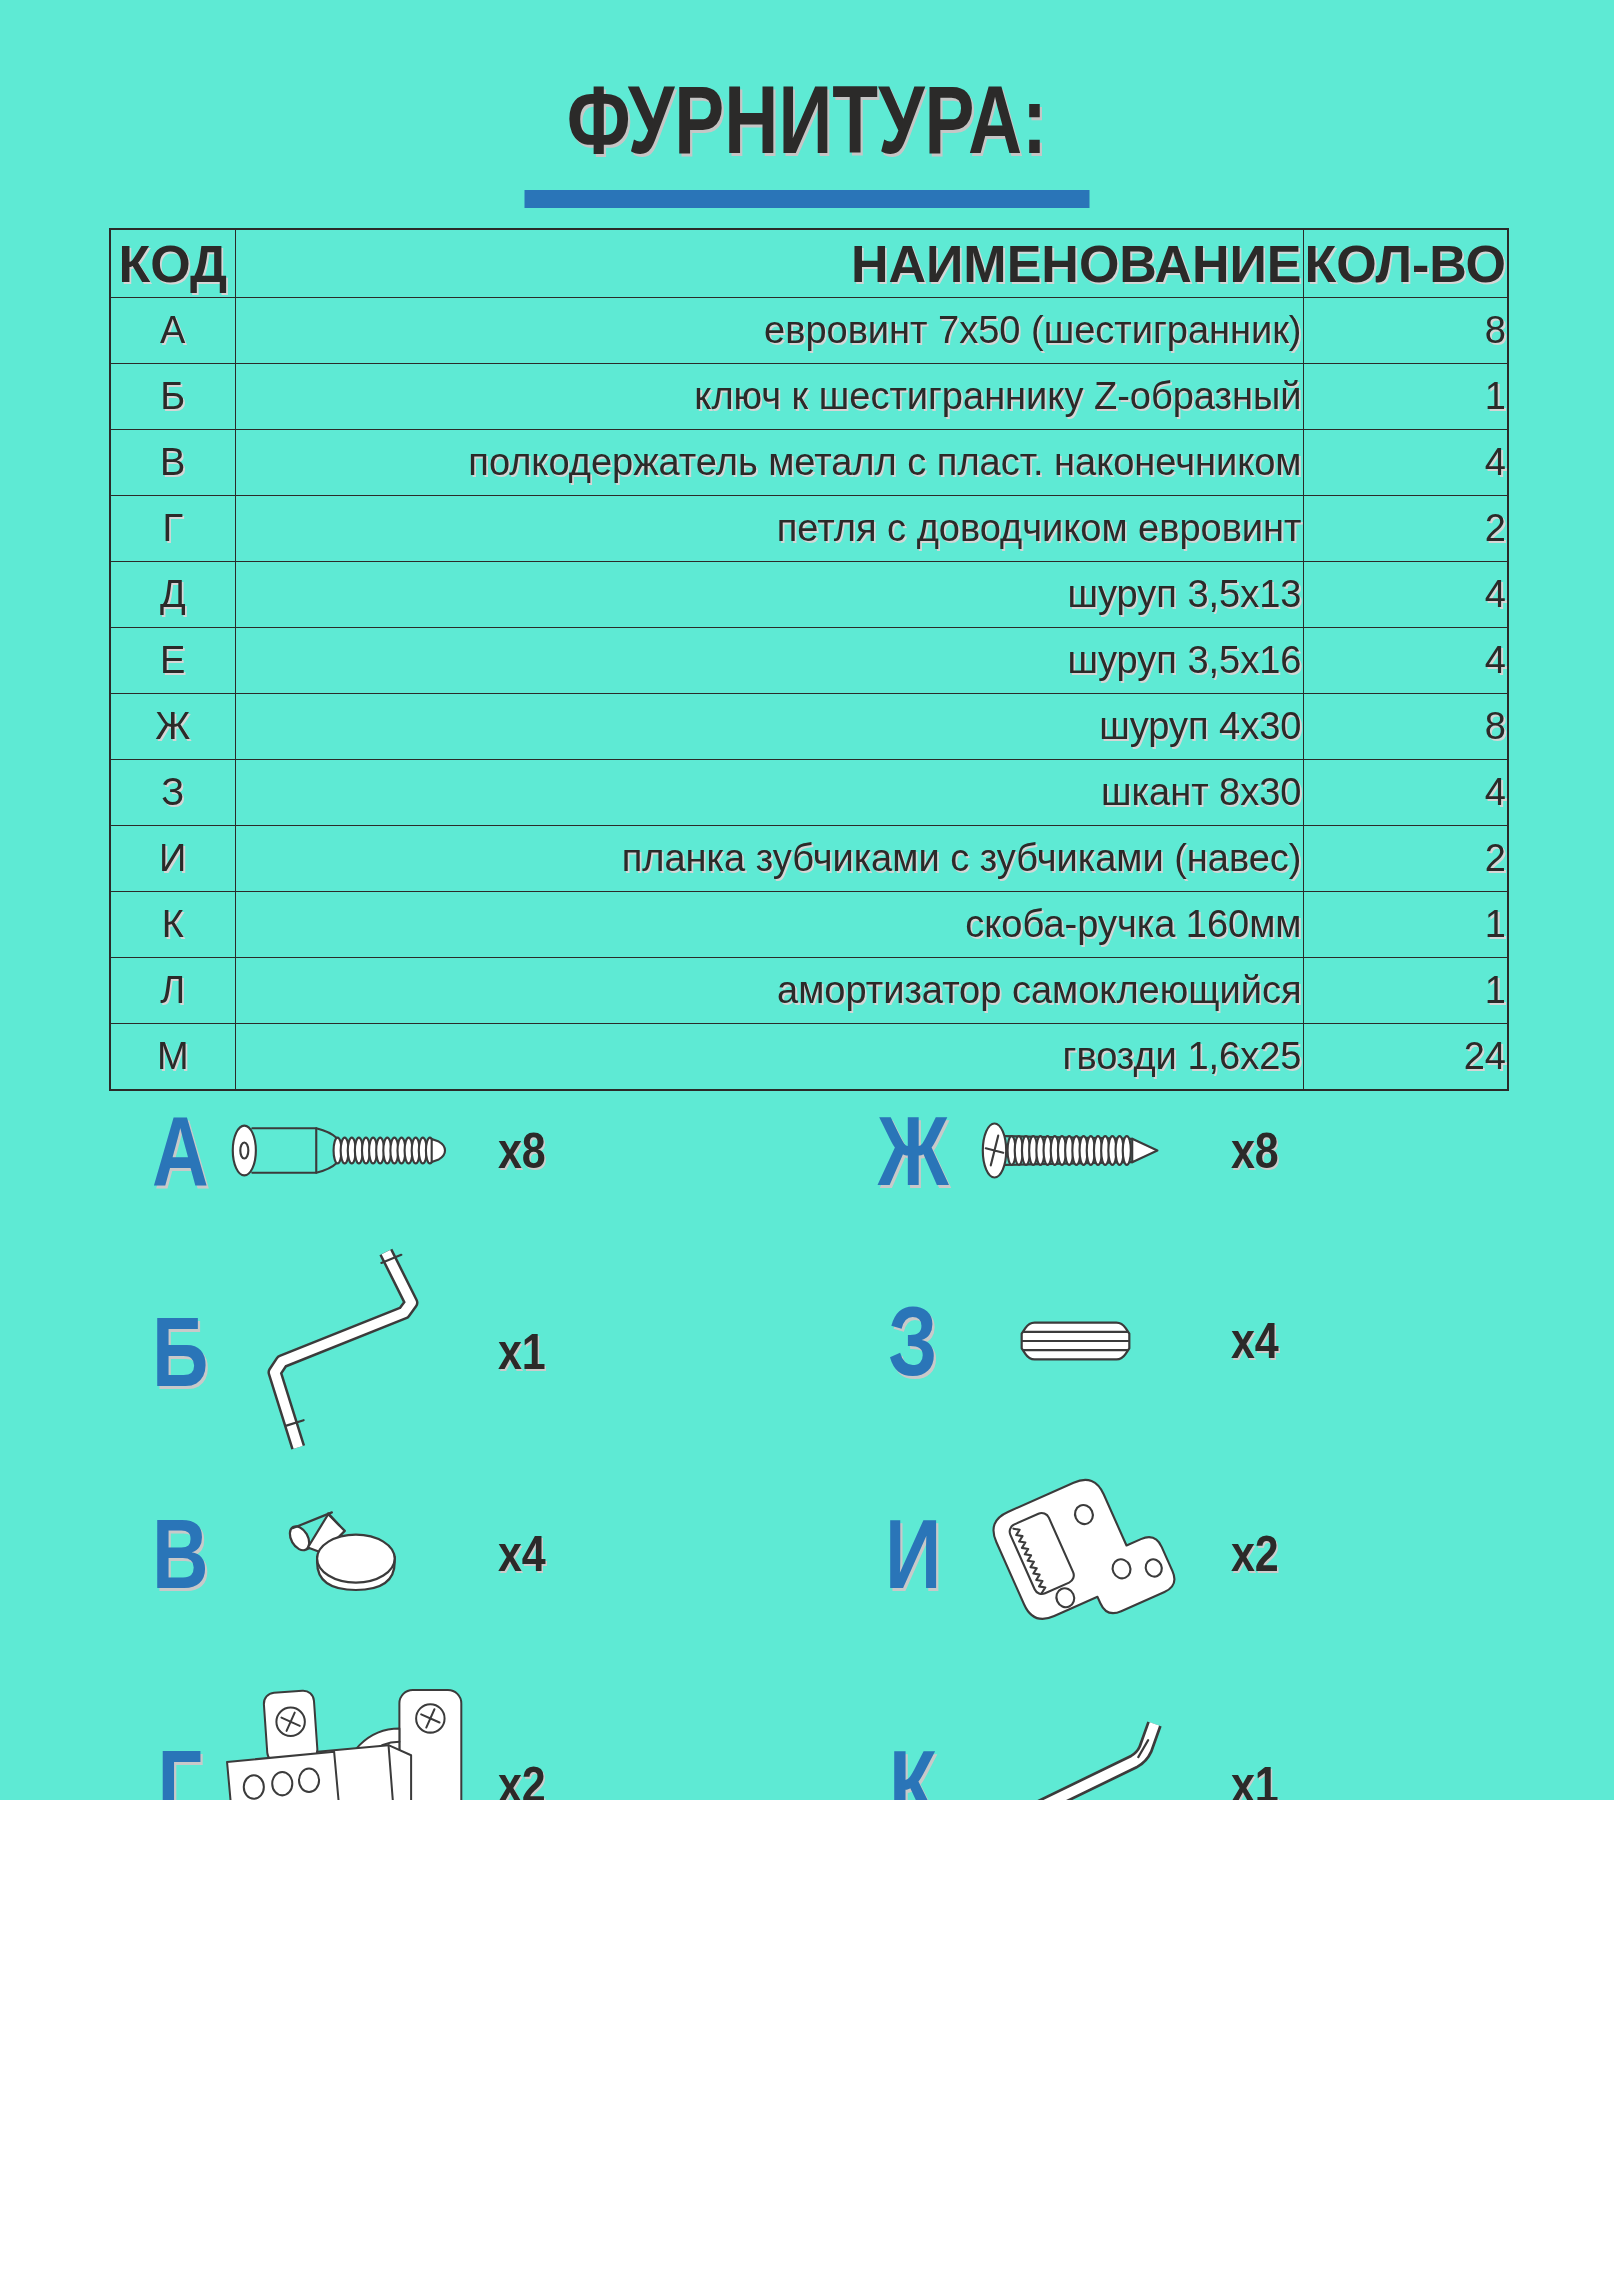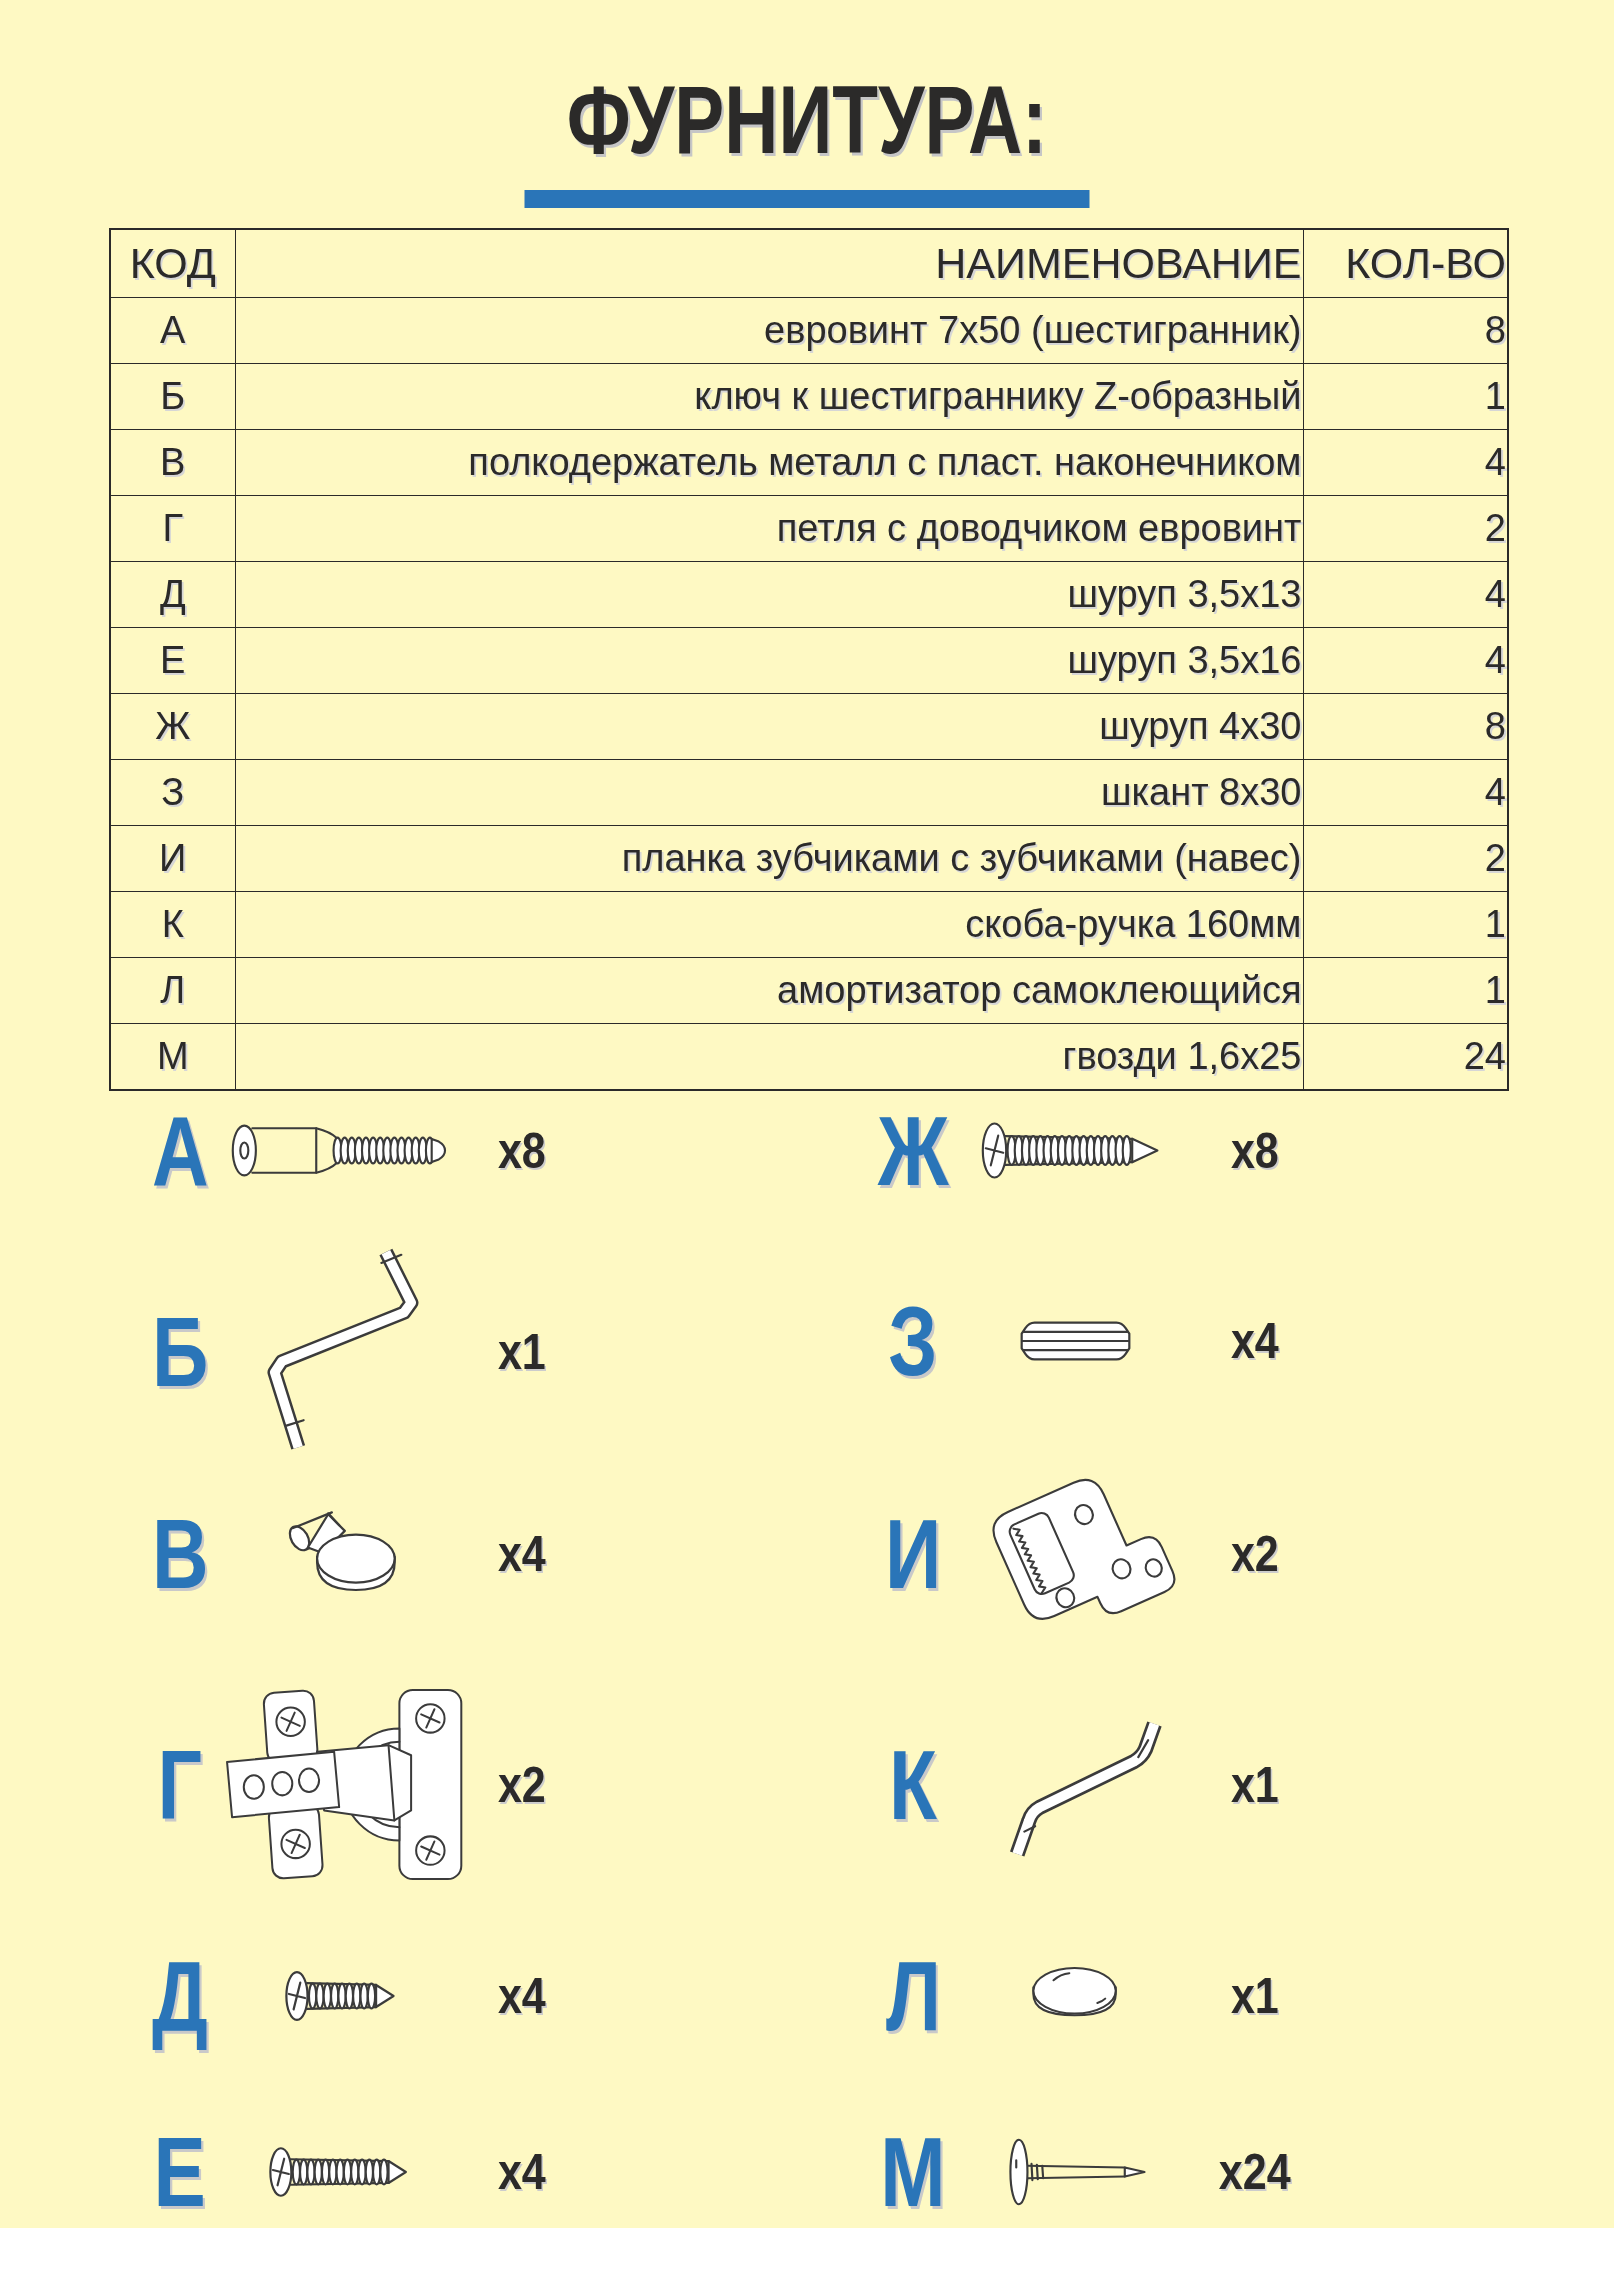--- a/index.html
+++ b/index.html
@@ -1,18 +1,18 @@
 <!DOCTYPE html>
 <html style="font-size:14.8px"><head>
 <meta charset="utf-8">
 <style>
   html,body { margin:0; padding:0; background:#ffffff; }
   .page {
-    position:relative; width:1614px; height:2228px; margin:0 auto;
-    background:#fef9c3; color:#2b2a29;
+    position:relative; width:1614px; height:1800px; margin:0 auto;
+    background:#5eead4; color:#2b2a29;
     font-family:"Liberation Sans", sans-serif; overflow:hidden;
   }
   
   .title { position:absolute; top:65px; left:0; width:100%; text-align:center; }
   .title-inner {
     display:inline-block; font-size:96px; font-weight:bold; letter-spacing:0px;
     transform:scaleX(0.78); transform-origin:center;
     text-shadow:2.8px 2.8px 0 #c6c6c6; white-space:nowrap;
   }
   .title-underline {
@@ -22,21 +22,21 @@
   
   table.hw {
     position:absolute; top:228px; left:109px; width:1397px;
     border-collapse:collapse; table-layout:fixed;
     border:2.8px solid #2b2a29;
   }
   table.hw th, table.hw td {
     border:1.8px solid #2b2a29; vertical-align:middle;
     text-shadow:1.8px 1.8px 0 #d6d6d6;
   }
-  table.hw th { height:65px; font-weight:normal; font-size:43px;margin-left:38px; }
+  table.hw th { height:65px; font-weight:bold; font-size:52px;margin-left:38px; }
   table.hw td { height:63px; font-size:38px; }
   th.h-code, td.code { text-align:center; }
   th.h-name, td.name { text-align:right; padding-left:20px; }
   th.h-qty,  td.qty  { text-align:right; }
   td.code { font-size:42px; }
   
   .parts {
     position:absolute; top:1058px; left:129px;
     display:grid; grid-template-columns:461px 461px; column-gap:272px;
   }

